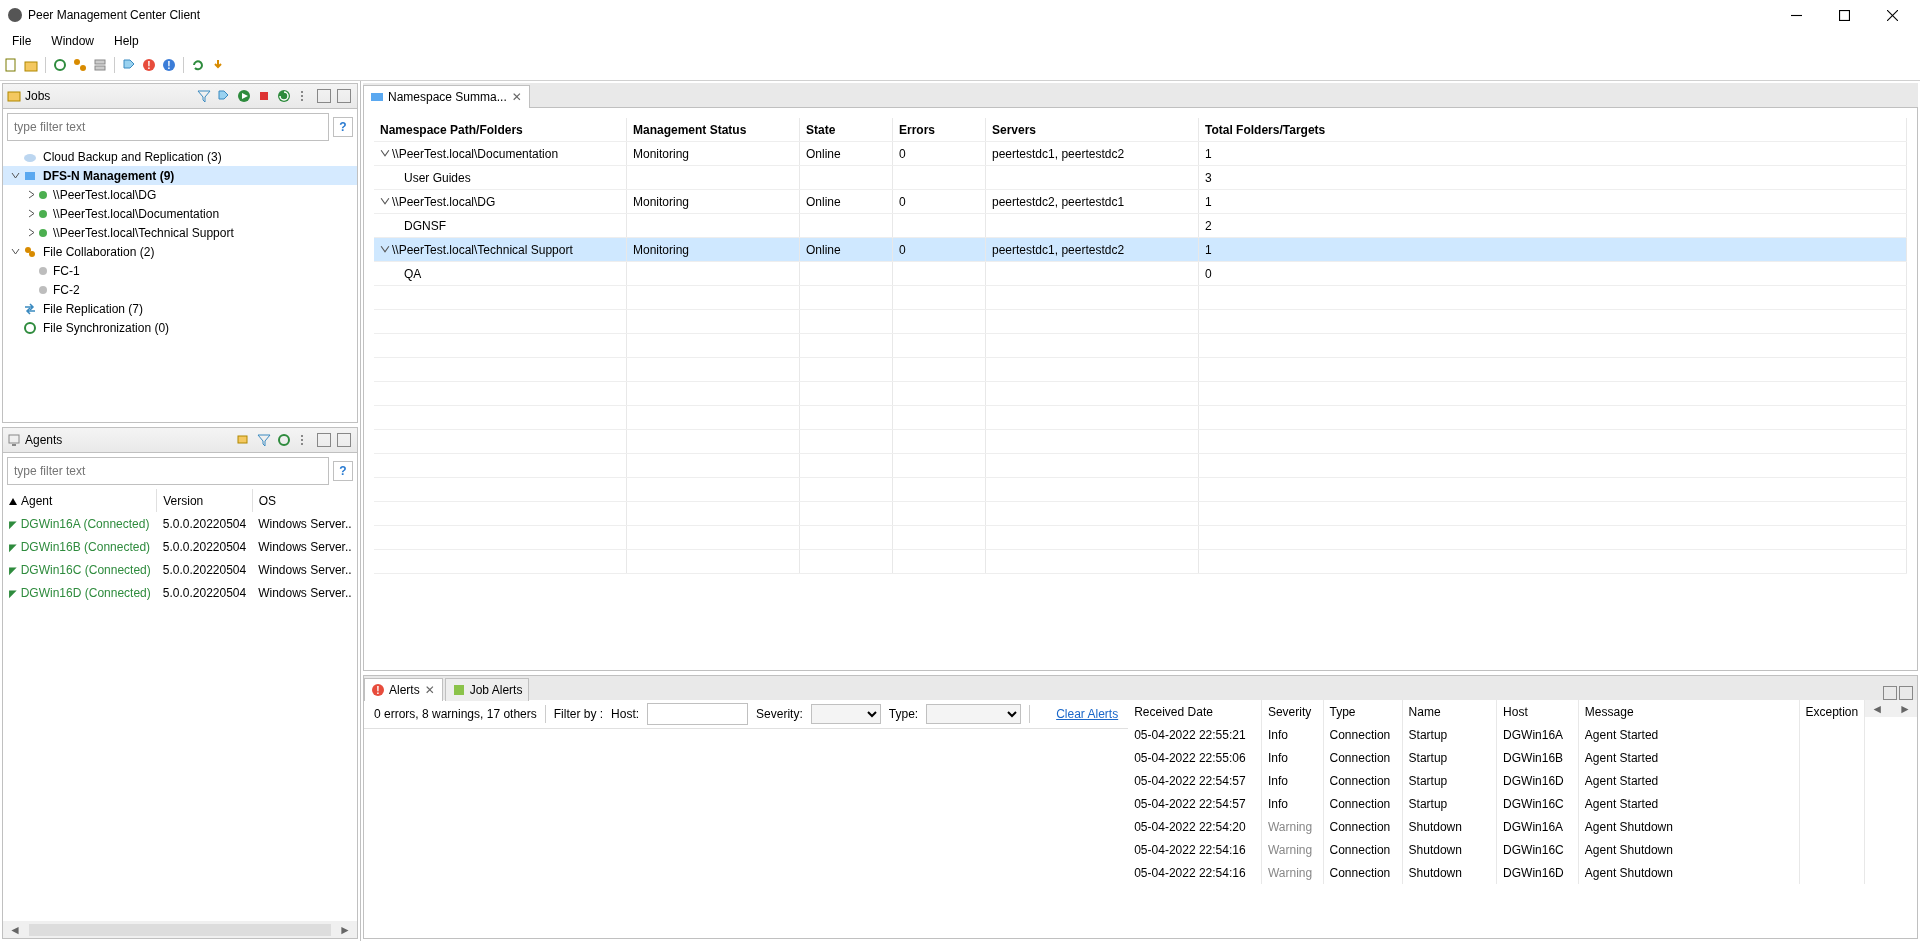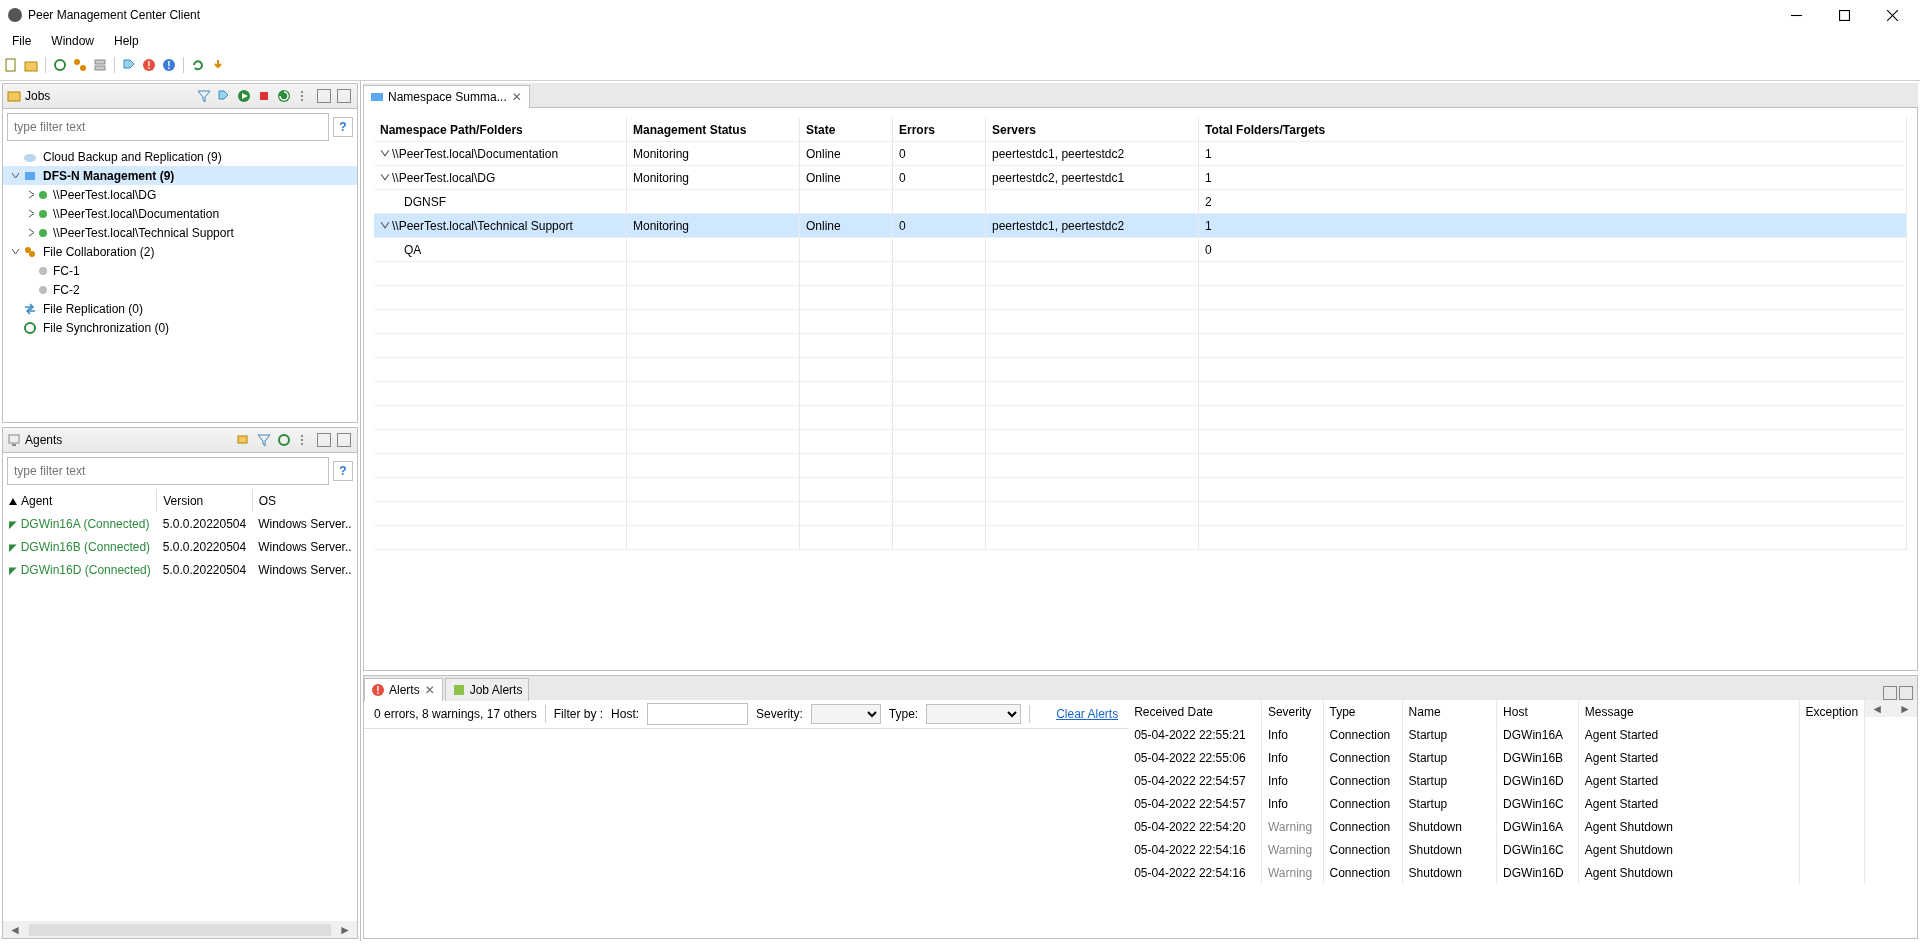--- a/index.html
+++ b/index.html
@@ -235,21 +235,21 @@
         <div class="help-q">?</div>
       </div>
       <div class="tree" id="jobs-tree">
           <div class="tree-item">
             <span class="twisty"></span>
             <span class="nicon">
               <svg width="14" height="14">
                 <ellipse cx="7" cy="8" rx="6" ry="4" fill="#bcd6f0"></ellipse>
               </svg>
             </span>
-            <span style="margin-left:4px">Cloud Backup and Replication (9)</span>
+            <span style="margin-left:4px">Cloud Backup and Replication (3)</span>
           </div>
           <div class="tree-item sel">
             <span class="twisty">
               <svg viewBox="0 0 9 9">
                 <path d="M1 2 L4.5 7 L8 2" fill="none" stroke="#555"></path>
               </svg>
             </span>
             <span class="nicon">
               <svg width="14" height="14">
                 <rect x="2" y="3" width="10" height="8" fill="#5aa8f0"></rect>
@@ -309,21 +309,21 @@
             <span style="margin-left:4px">FC-2</span>
           </div>
           <div class="tree-item">
             <span class="twisty"></span>
             <span class="nicon">
               <svg width="14" height="14">
                 <path d="M2 5 L10 5 M7 2 L10 5 L7 8" fill="none" stroke="#3a8ac0" stroke-width="1.5"></path>
                 <path d="M12 9 L4 9 M7 6 L4 9 L7 12" fill="none" stroke="#3a8ac0" stroke-width="1.5"></path>
               </svg>
             </span>
-            <span style="margin-left:4px">File Replication (0)</span>
+            <span style="margin-left:4px">File Replication (7)</span>
           </div>
           <div class="tree-item">
             <span class="twisty"></span>
             <span class="nicon">
               <svg width="14" height="14">
                 <circle cx="7" cy="7" r="5" fill="none" stroke="#2e8b3d" stroke-width="2"></circle>
               </svg>
             </span>
             <span style="margin-left:4px">File Synchronization (0)</span>
           </div>
@@ -388,20 +388,25 @@
                 <td><span class="agent-icon">◤</span><span class="agent-green">DGWin16A (Connected)</span></td>
                 <td>5.0.0.20220504</td>
                 <td>Windows Server..</td>
               </tr>
               <tr>
                 <td><span class="agent-icon">◤</span><span class="agent-green">DGWin16B (Connected)</span></td>
                 <td>5.0.0.20220504</td>
                 <td>Windows Server..</td>
               </tr>
               <tr>
+                <td><span class="agent-icon">◤</span><span class="agent-green">DGWin16C (Connected)</span></td>
+                <td>5.0.0.20220504</td>
+                <td>Windows Server..</td>
+              </tr>
+              <tr>
                 <td><span class="agent-icon">◤</span><span class="agent-green">DGWin16D (Connected)</span></td>
                 <td>5.0.0.20220504</td>
                 <td>Windows Server..</td>
               </tr>
             </tbody>
         </table>
       </div>
       <div class="scroll-strip">
         <span style="padding:0 6px;color:#666">◄</span>
         <div style="flex:1;height:12px;background:#ddd;margin:0 2px"></div>
@@ -439,20 +444,28 @@
                 <td><span class="expander">
                     <svg viewBox="0 0 9 9">
                       <path d="M1 2 L4.5 7 L8 2" fill="none" stroke="#555"></path>
                     </svg>
                   </span>\\PeerTest.local\Documentation</td>
                 <td>Monitoring</td>
                 <td>Online</td>
                 <td>0</td>
                 <td>peertestdc1, peertestdc2</td>
                 <td>1</td>
+              </tr>
+              <tr>
+                <td class="ind">User Guides</td>
+                <td></td>
+                <td></td>
+                <td></td>
+                <td></td>
+                <td>3</td>
               </tr>
               <tr>
                 <td><span class="expander">
                     <svg viewBox="0 0 9 9">
                       <path d="M1 2 L4.5 7 L8 2" fill="none" stroke="#555"></path>
                     </svg>
                   </span>\\PeerTest.local\DG</td>
                 <td>Monitoring</td>
                 <td>Online</td>
                 <td>0</td>

